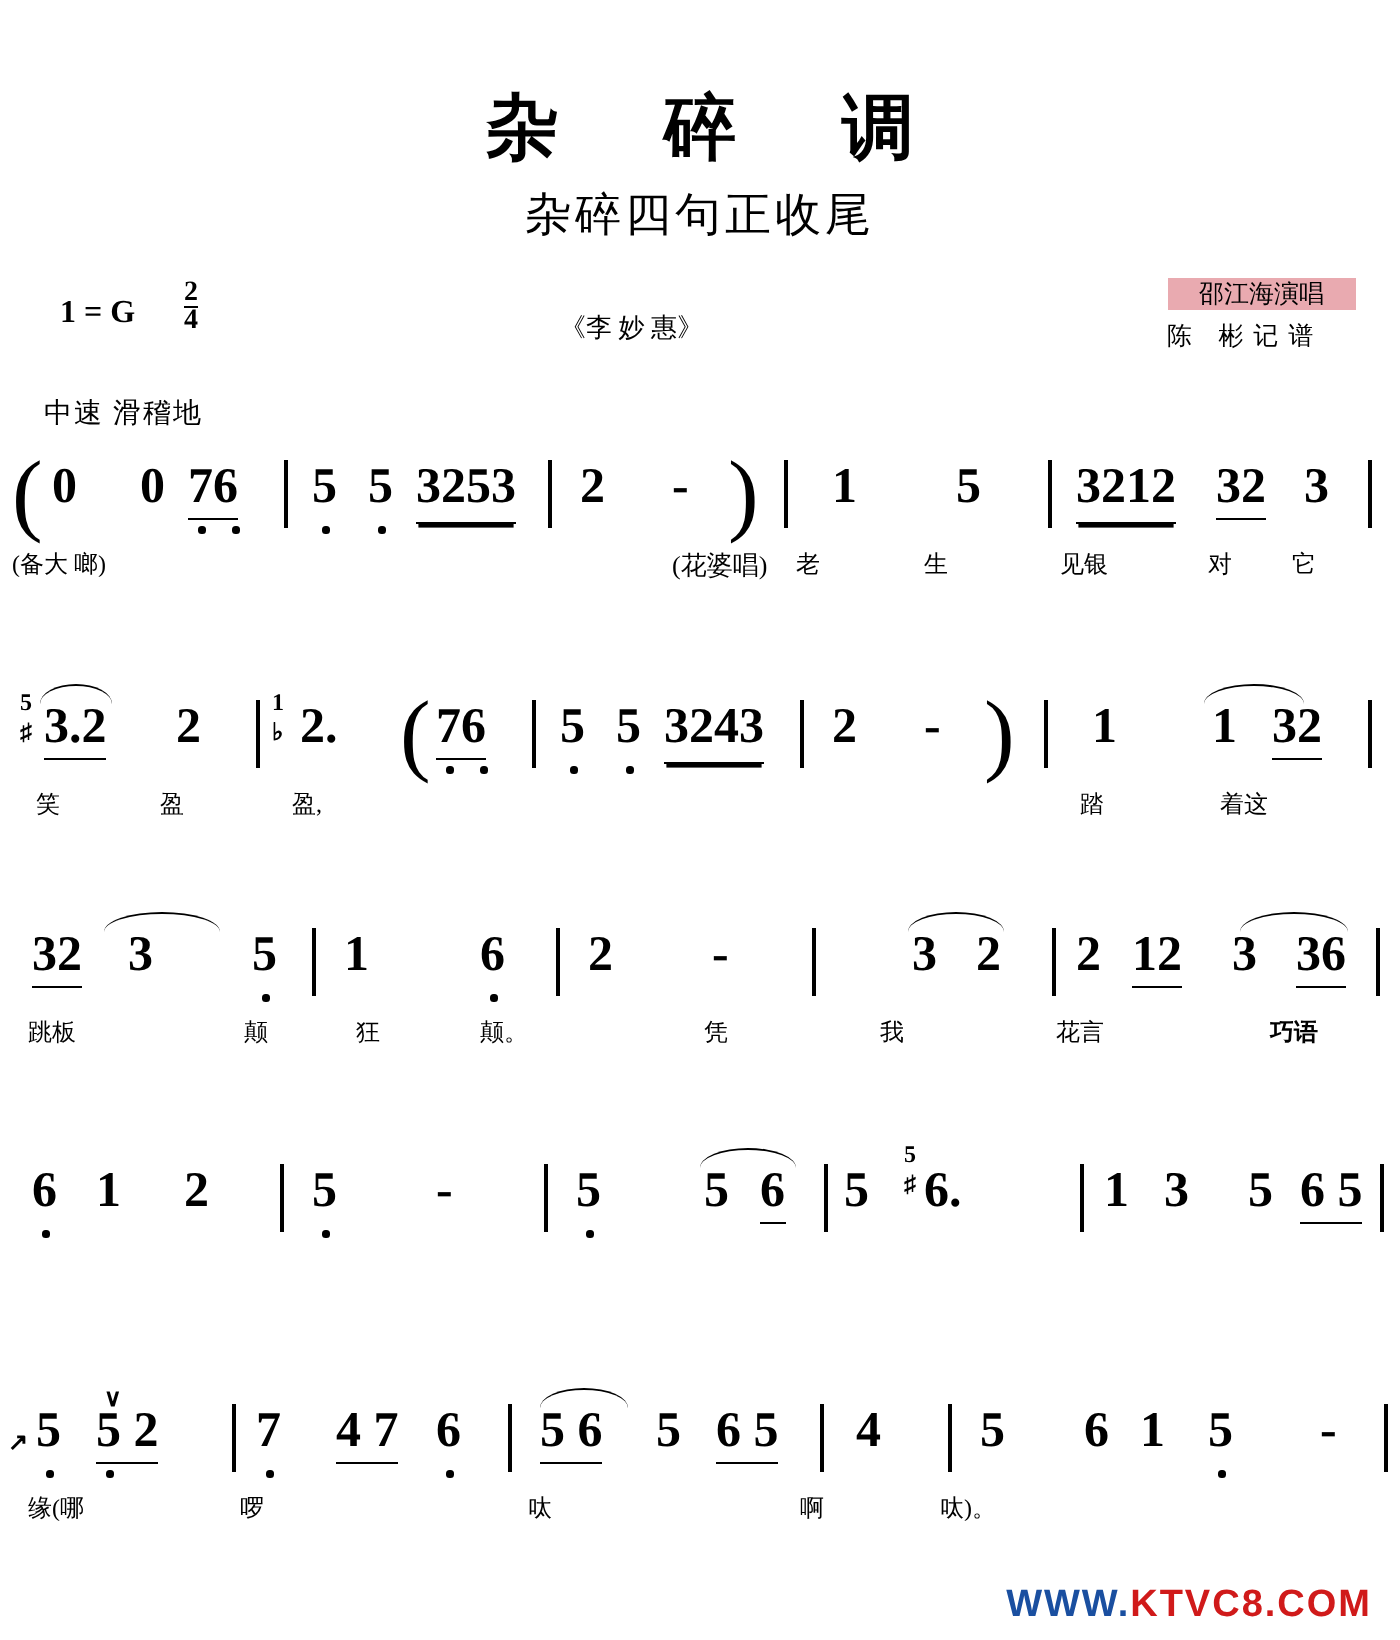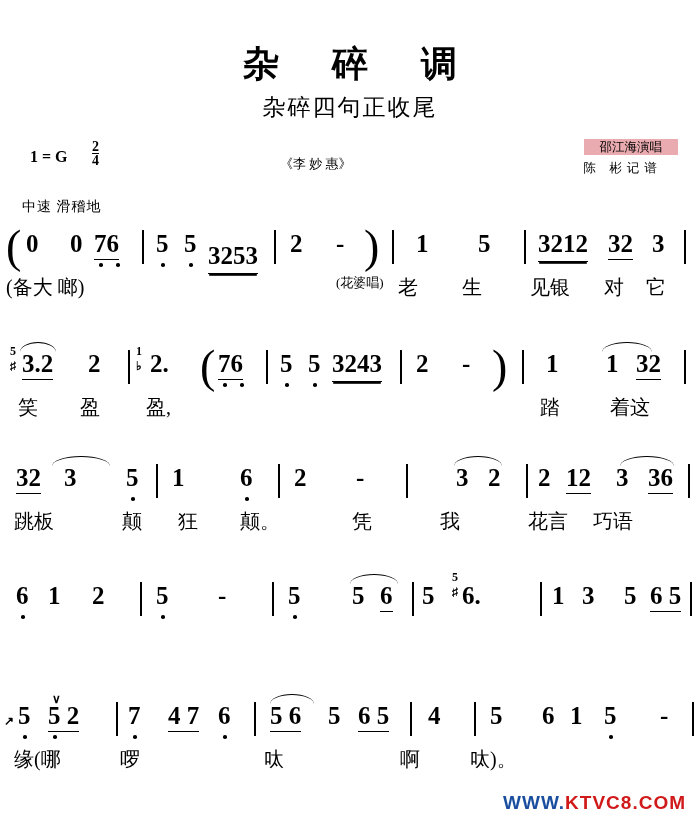--- a/index.html
+++ b/index.html
@@ -134,21 +134,21 @@
   .bar {
     position: absolute;
     width: 1.6px;
     background: #000;
     top: 2px;
     height: 34px;
   }
   .lyr {
     position: absolute;
     white-space: nowrap;
-    font-size: 20px;
+    font-size: 12px;
   }
   .small {
     font-size: 13px;
   }
   .under1 { border-bottom: 1.8px solid #000; padding-bottom: 1px; }
   .under2 {
     border-bottom: 1.8px solid #000;
     padding-bottom: 3px;
     box-shadow: 0 3px 0 -1.2px #000;
   }
@@ -226,21 +226,21 @@
       <span class="n" style="left:26px; top:2px;">0</span>
       <span class="n" style="left:70px; top:2px;">0</span>
       <span class="n under1" style="left:94px; top:2px;">76</span>
       <span class="dot-low" style="left:99px; top:35px;"></span>
       <span class="dot-low" style="left:116px; top:35px;"></span>
       <div class="bar" style="left:142px;"></div>
       <span class="n" style="left:156px; top:2px;">5</span>
       <span class="dot-low" style="left:161px; top:35px;"></span>
       <span class="n" style="left:184px; top:2px;">5</span>
       <span class="dot-low" style="left:189px; top:35px;"></span>
-      <span class="n under2" style="left:208px; top:14px;">3253</span>
+      <span class="n under2" style="left:208px; top:2px;">3253</span>
       <div class="bar" style="left:274px;"></div>
       <span class="n" style="left:290px; top:2px;">2</span>
       <span class="dash" style="left:336px; top:2px;">-</span>
       <span class="big-paren" style="left:364px; top:-4px;">)</span>
       <div class="bar" style="left:392px;"></div>
       <span class="n" style="left:416px; top:2px;">1</span>
       <span class="n" style="left:478px; top:2px;">5</span>
       <div class="bar" style="left:524px;"></div>
       <span class="n under2" style="left:538px; top:2px;">3212</span>
       <span class="n under1" style="left:608px; top:2px;">32</span>
@@ -324,21 +324,21 @@
       <div class="bar" style="left:688px;"></div>
     </div>
     <div class="lyrics">
       <span class="lyr" style="left:14px;">跳板</span>
       <span class="lyr" style="left:122px;">颠</span>
       <span class="lyr" style="left:178px;">狂</span>
       <span class="lyr" style="left:240px;">颠。</span>
       <span class="lyr" style="left:352px;">凭</span>
       <span class="lyr" style="left:440px;">我</span>
       <span class="lyr" style="left:528px;">花言</span>
-      <span class="lyr" style="left:593px;">巧语</span>
+      <span class="lyr" style="left:635px;font-weight:bold;">巧语</span>
     </div>
   </div>
 
   <div class="stave" style="top:580px;">
     <div class="notes">
       <span class="n" style="left:16px; top:2px;">6</span>
       <span class="dot-low" style="left:21px; top:35px;"></span>
       <span class="n" style="left:48px; top:2px;">1</span>
       <span class="n" style="left:92px; top:2px;">2</span>
       <div class="bar" style="left:140px;"></div>

